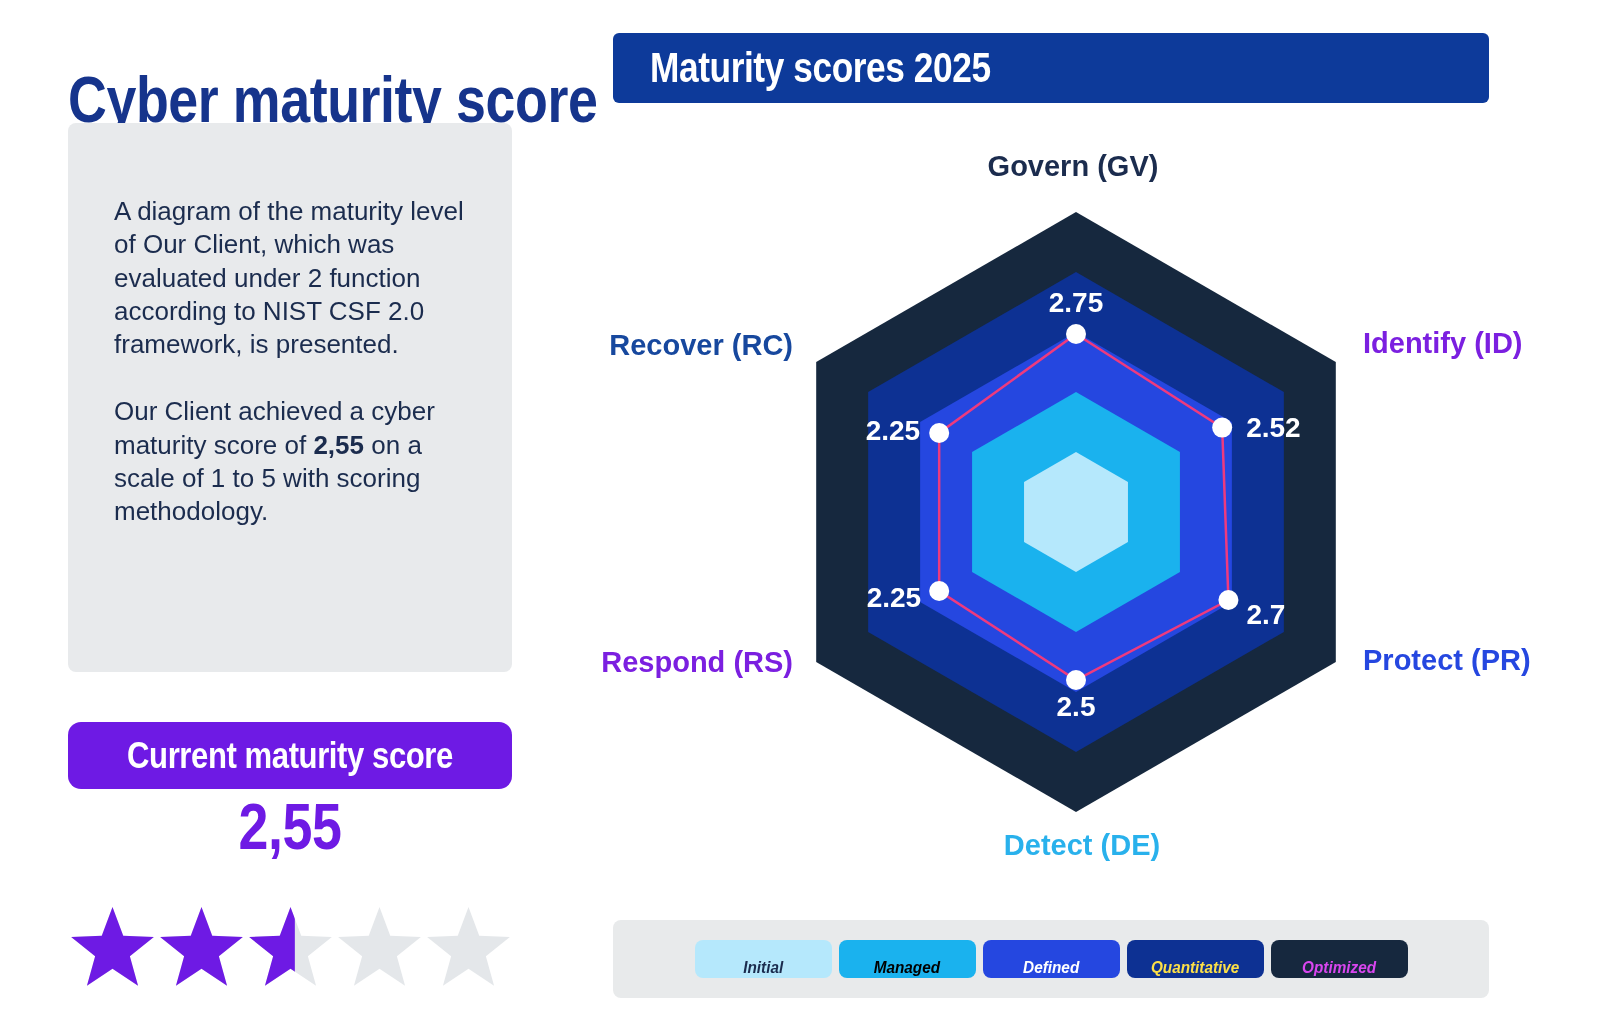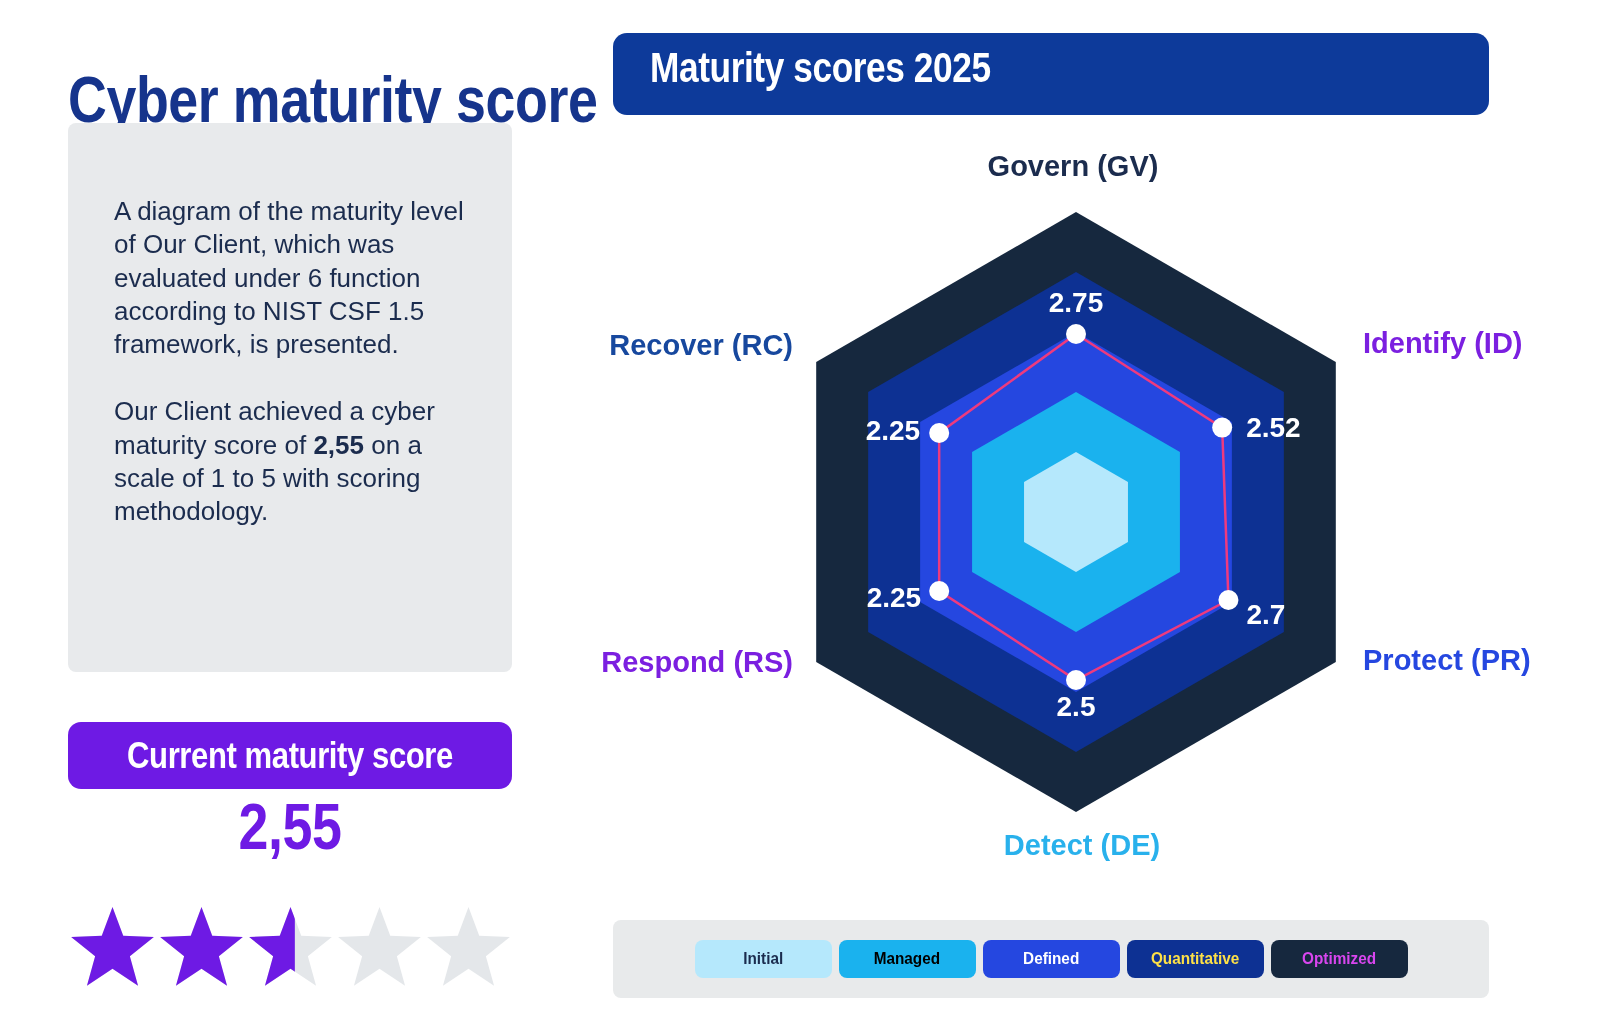--- a/index.html
+++ b/index.html
@@ -24,43 +24,43 @@
     position:absolute;left:0;top:722px;width:444px;height:67px;background:#6e1ae4;border-radius:13px;
   }
   .score-banner .cond-c{font-size:37px;color:#ffffff;line-height:67px;}
   .score-value{position:absolute;left:0;top:795px;width:444px;}
   .score-value .cond-c{font-size:64px;color:#6e1ae4;line-height:1;}
   .stars{position:absolute;left:0;top:903px;width:444px;height:95px;display:flex;justify-content:center;align-items:center;gap:2px;}
   .stars svg{display:block;}
 
   
   .chart-banner{
-    position:absolute;left:613px;top:33px;width:876px;height:82px;background:#0d3a9a;border-radius:14px;
+    position:absolute;left:613px;top:33px;width:876px;height:70px;background:#0d3a9a;border-radius:6px;
   }
   .chart-banner .cond{font-size:42px;color:#ffffff;line-height:70px;margin-left:37px;}
   .radar-wrap{position:absolute;left:600px;top:135px;width:950px;height:735px;}
   .radar-wrap svg{display:block;}
   .legend-bar{
     position:absolute;left:613px;top:920px;width:876px;height:78px;background:#e8eaeb;border-radius:8px;
     display:flex;align-items:center;justify-content:center;gap:7px;box-sizing:border-box;
   }
   .legend-pill{
-    width:137px;height:38px;border-radius:8px;display:flex;align-items:center;justify-content:center;
-    font-weight:bold;font-size:17px;
+    width:137px;height:38px;border-radius:8px;display:flex;align-items:flex-end;justify-content:center;
+    font-weight:bold;font-size:17px;font-style:italic;
   }
   .legend-pill span{display:inline-block;transform:scaleX(0.9);white-space:nowrap;}
 </style>
 </head>
 <body>
 
 <div class="left-col">
   <h1 class="page-title"><span class="cond">Cyber maturity score</span></h1>
 
   <div class="desc-panel">
-    <p><span>A diagram of the maturity level of </span><span class="it">Our Client</span><span>, which was evaluated under 6 function according to NIST CSF 1.5 framework, is presented.</span></p>
+    <p><span>A diagram of the maturity level of </span><span class="it">Our Client</span><span>, which was evaluated under 2 function according to NIST CSF 2.0 framework, is presented.</span></p>
     <p><span class="it">Our Client</span><span> achieved a cyber maturity score of </span><span class="b">2,55</span><span> on a scale of 1 to 5 with scoring methodology.</span></p>
   </div>
 
   <div class="score-banner">
     <span class="cond-c">Current maturity score</span>
   </div>
 
   <div class="score-value">
     <span class="cond-c">2,55</span>
   </div>

